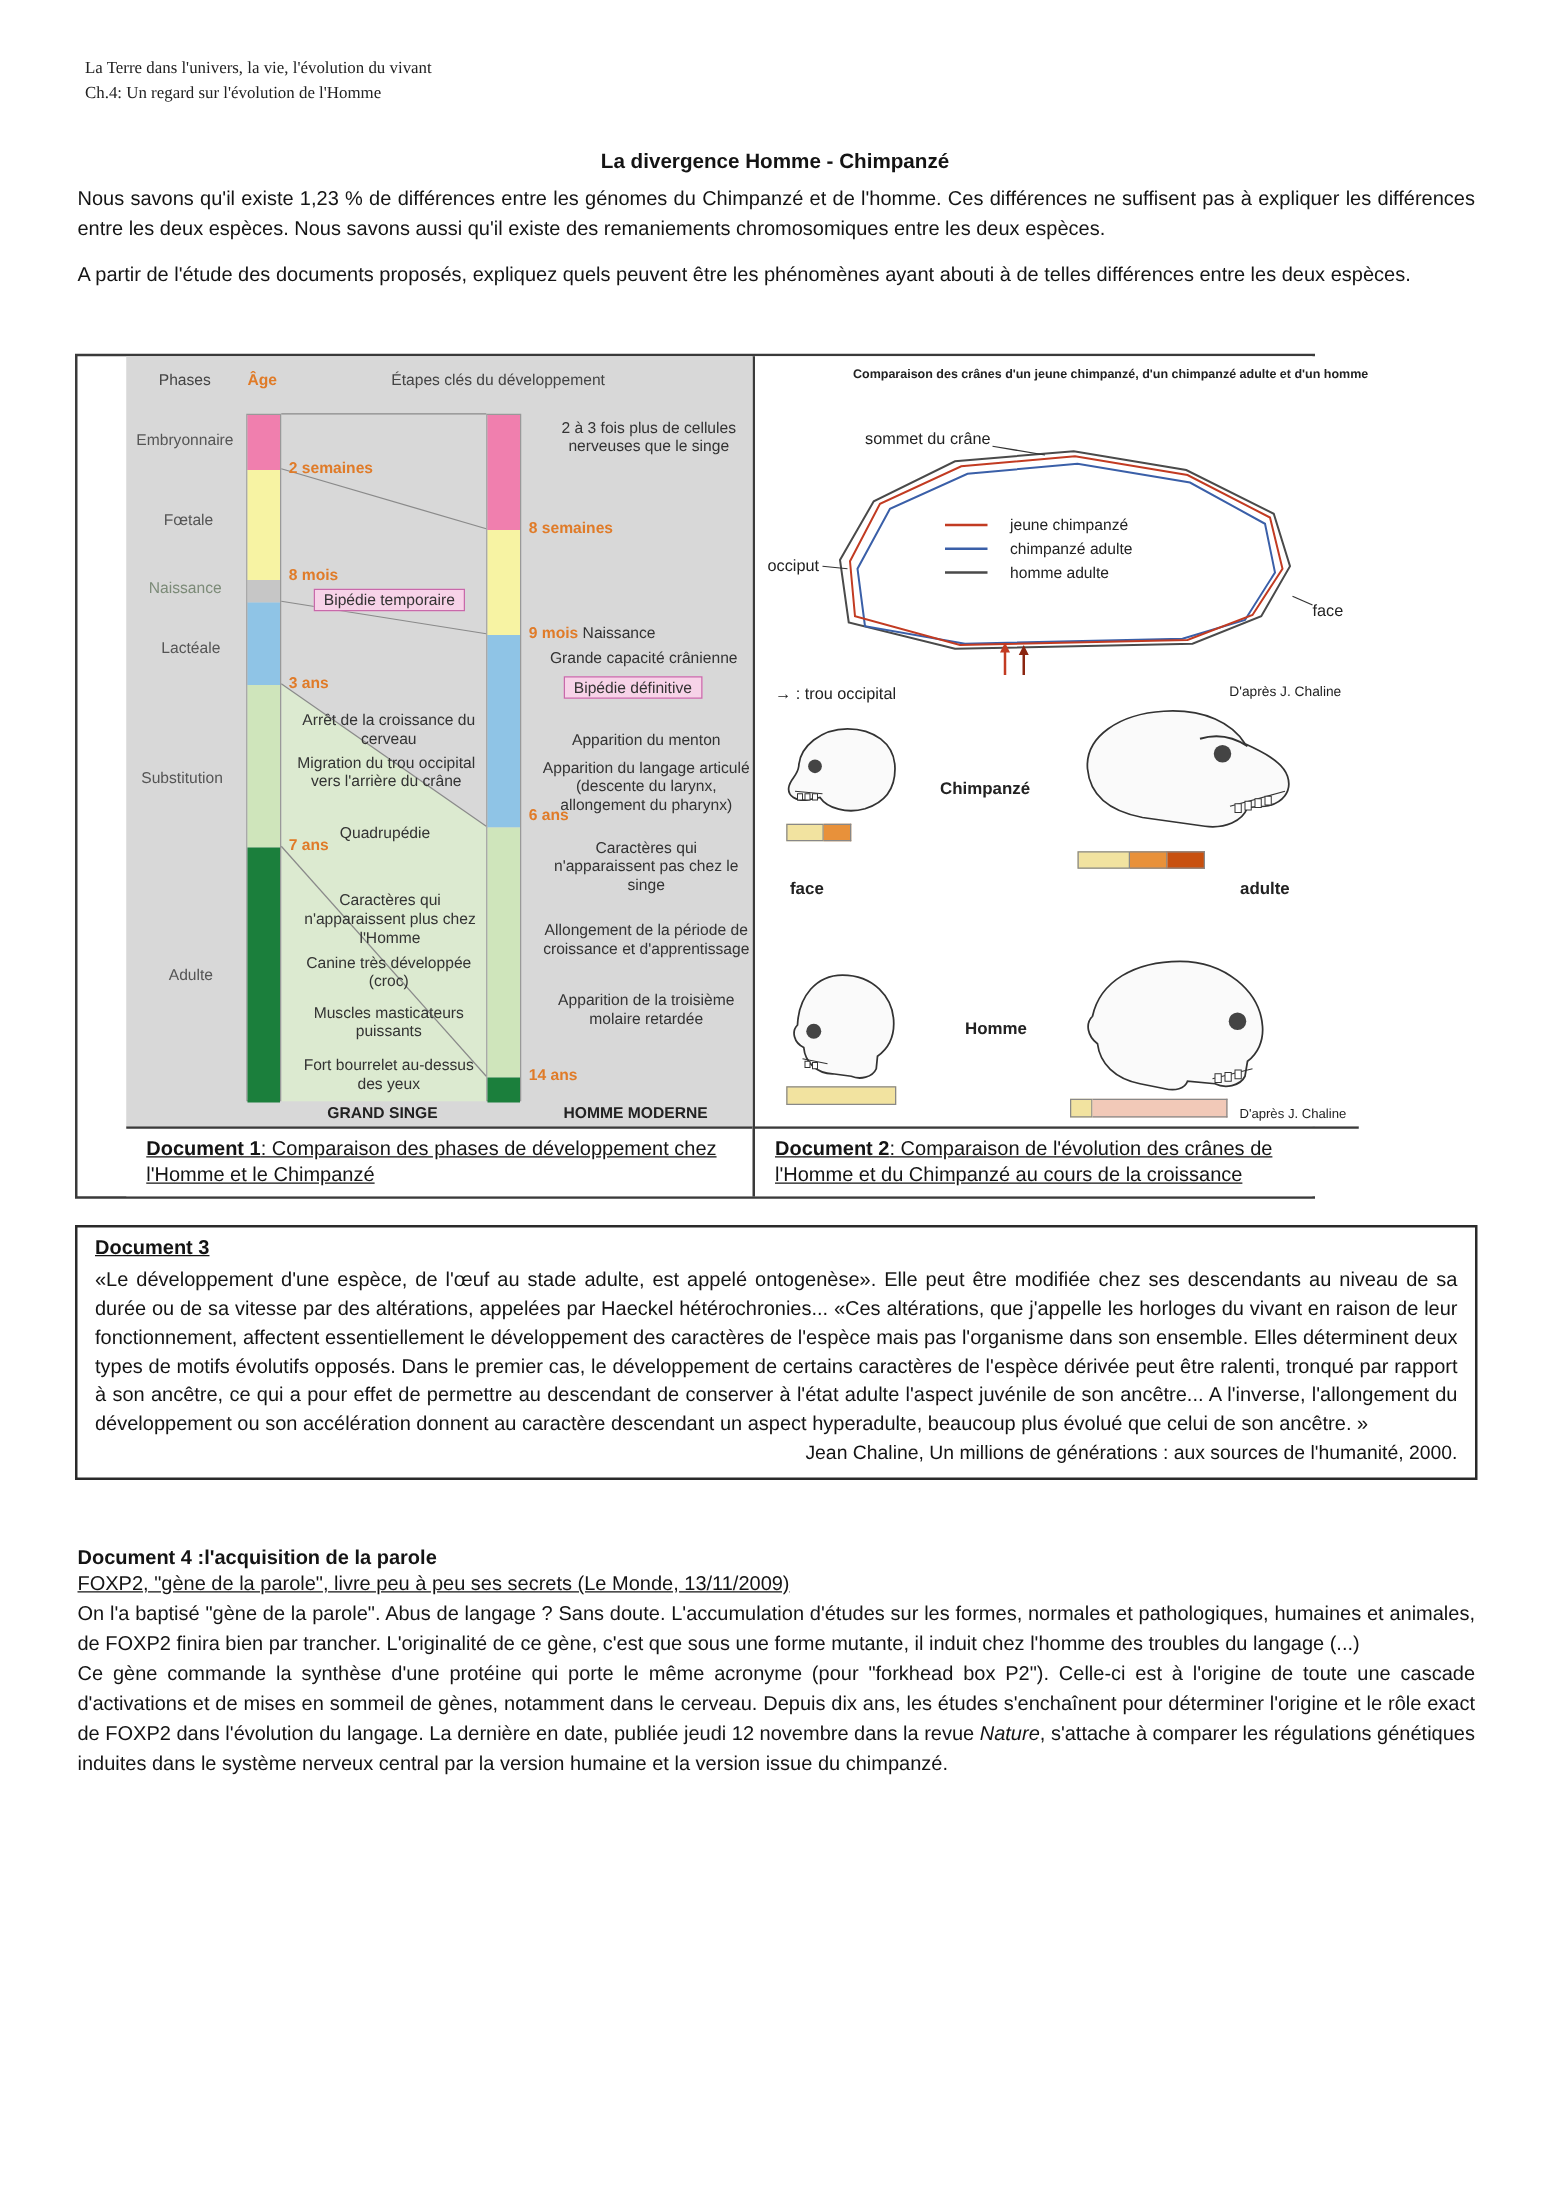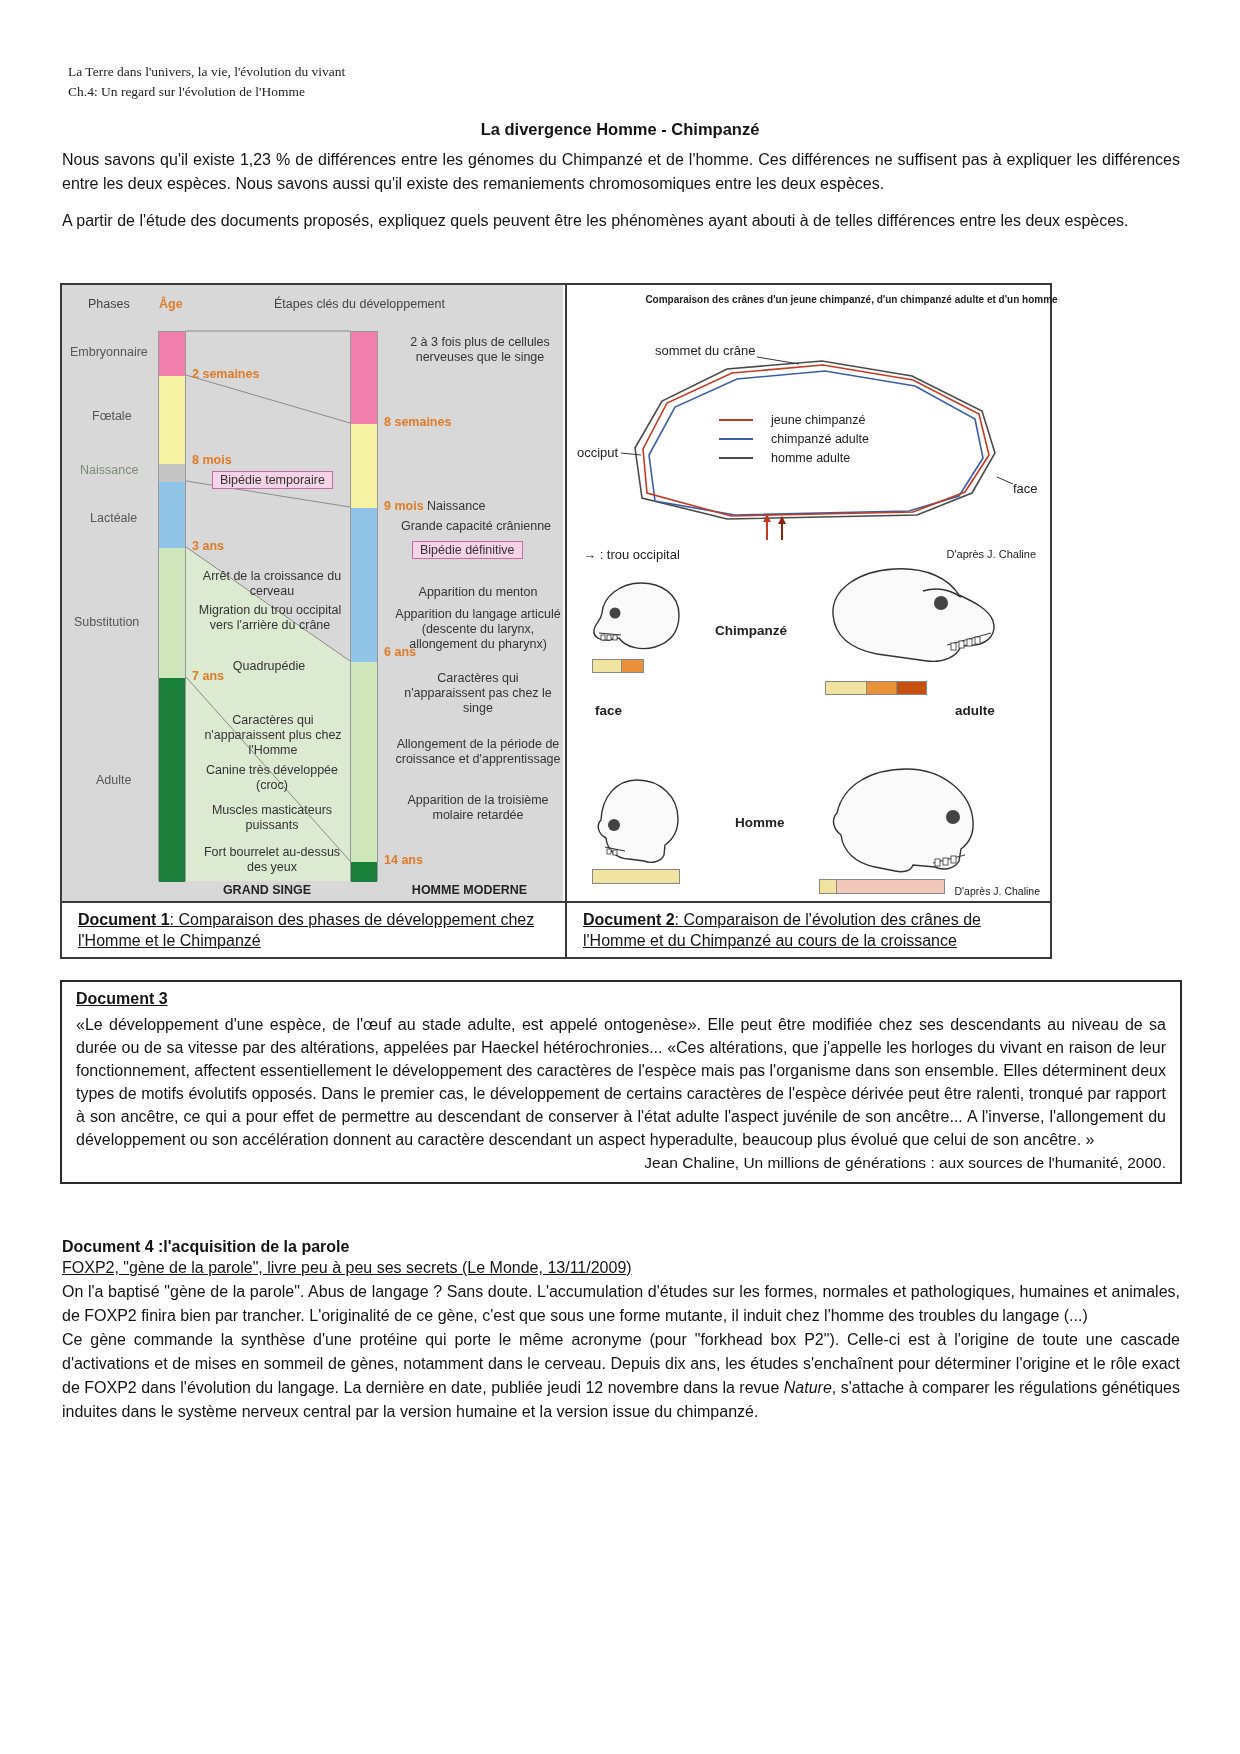--- a/index.html
+++ b/index.html
@@ -8,21 +8,21 @@
     position:relative; width:1240px; height:1754px; background:#fff;
     font-family:"Liberation Sans", sans-serif; color:#141414; overflow:hidden;
   }
   .abs { position:absolute; }
   .b { font-weight:bold; }
   .u { text-decoration:underline; }
   .just { text-align:justify; }
   .serif { font-family:"Liberation Serif", serif; }
 
   
-  .figure-box { display:flex; border:2px solid #3a3a3a; background:#fff; }
+  .figure-box { display:flex; border:2px solid #3a3a3a; background:#fff;padding-left:39px; }
   .fig-cell { display:flex; flex-direction:column; }
   .fig-caption {
     border-top:2px solid #3a3a3a; height:56px; display:flex; align-items:center;
     justify-content:center; text-align:left; font-size:16px; line-height:1.32;
     padding:4px 16px; background:#fff;
   }
 
   
   .d1 { position:relative; width:501px; height:616px; background:#d8d8d8; font-size:12.5px; color:#333; }
   .d1 .ann { position:absolute; text-align:center; line-height:1.18; color:#333; }
@@ -47,21 +47,21 @@
   
   .doc3-box { border:2px solid #2a2a2a; padding:8px 14px 10px 14px; background:#fff; }
 
   p.body-text { font-size:16px; line-height:1.5; }
 </style>
 </head>
 <body>
 
 <div class="page">
 
-  <div class="abs serif" style="left:68px; top:62px; font-size:13.5px; line-height:1.5; color:#222;">
+  <div class="abs serif" style="left:68px; top:44px; font-size:13.5px; line-height:1.5; color:#222;">
     <div>La Terre dans l'univers, la vie, l'évolution du vivant</div>
     <div>Ch.4: Un regard sur l'évolution de l'Homme</div>
   </div>
 
   <div class="abs b" style="left:0; top:120px; width:1240px; text-align:center; font-size:16.5px;">La divergence Homme - Chimpanzé</div>
 
   <div class="abs" style="left:62px; top:148px; width:1118px;">
     <p class="body-text just" style="margin-bottom:13px;">Nous savons qu'il existe 1,23 % de différences entre les génomes du Chimpanzé et de l'homme. Ces différences ne suffisent pas à expliquer les différences entre les deux espèces. Nous savons aussi qu'il existe des remaniements chromosomiques entre les deux espèces.</p>
     <p class="body-text just">A partir de l'étude des documents proposés, expliquez quels peuvent être les phénomènes ayant abouti à de telles différences entre les deux espèces.</p>
   </div>

